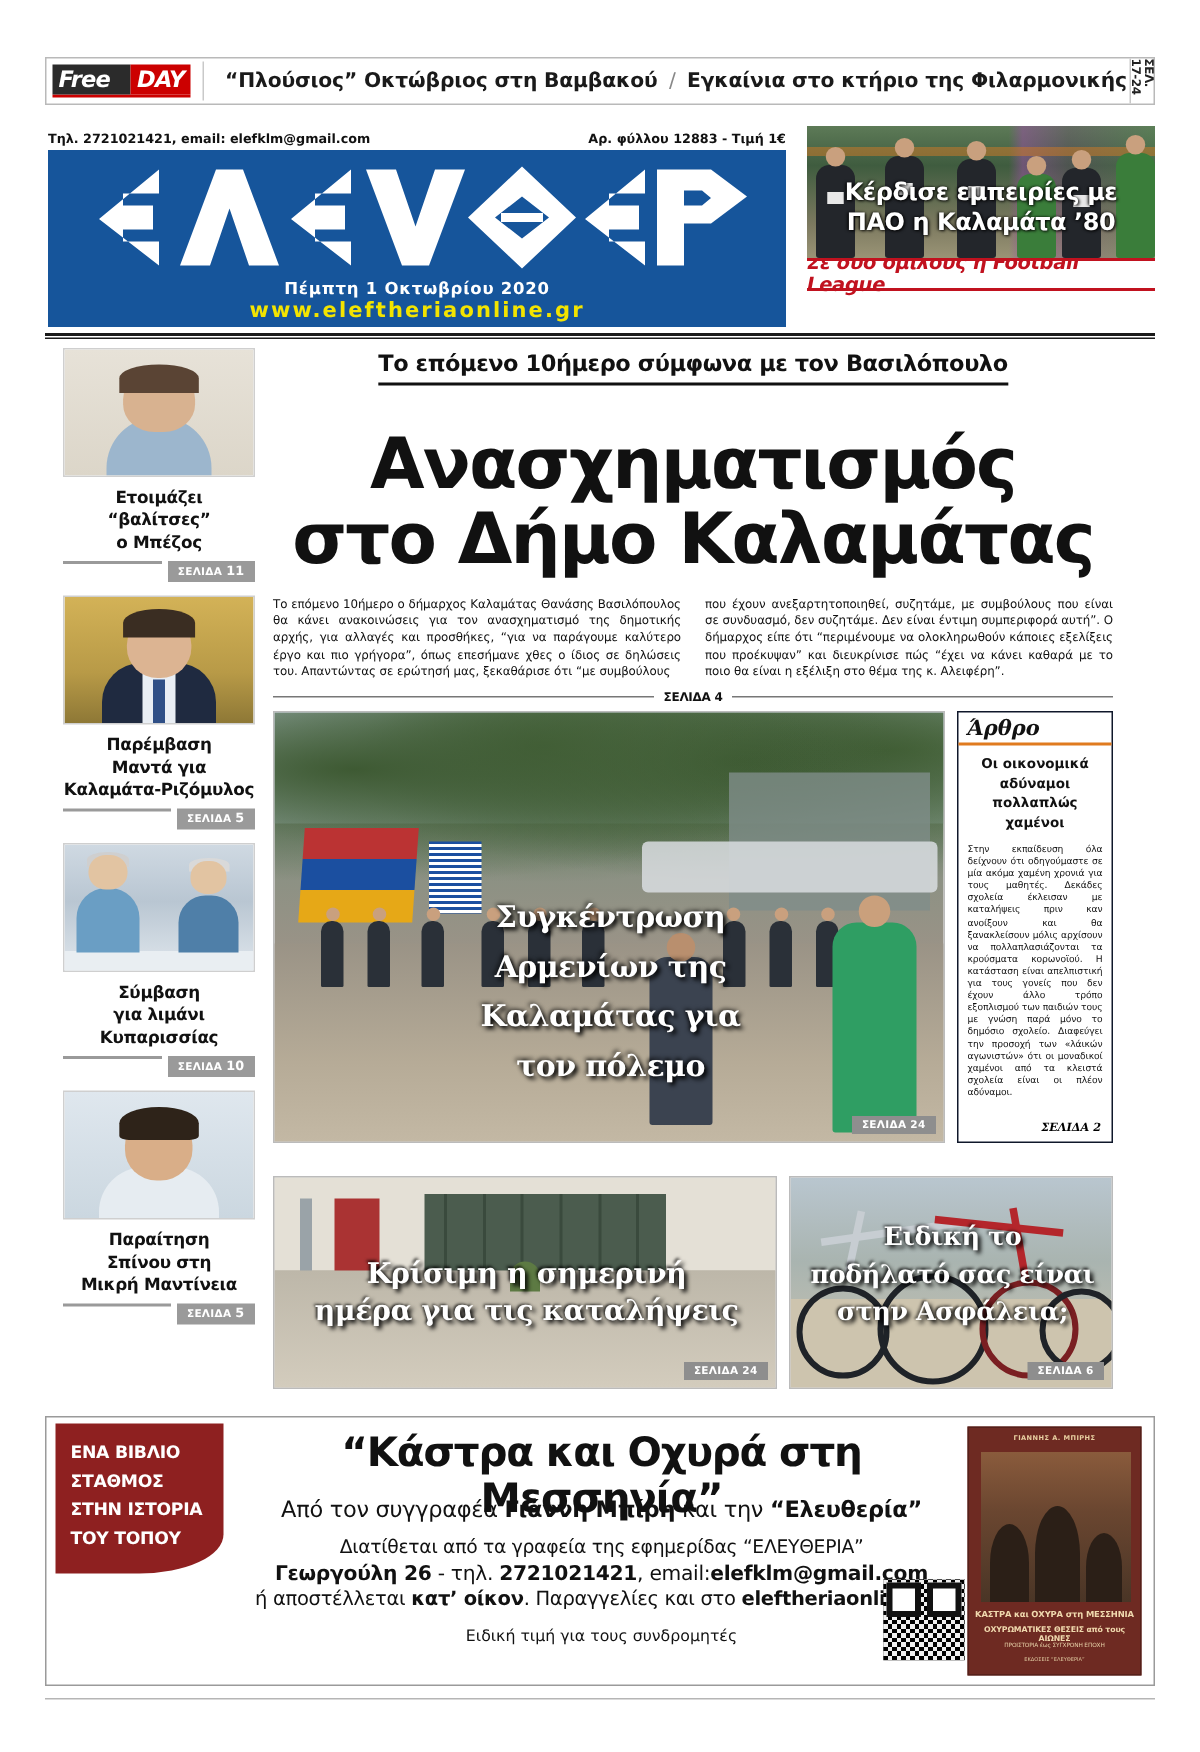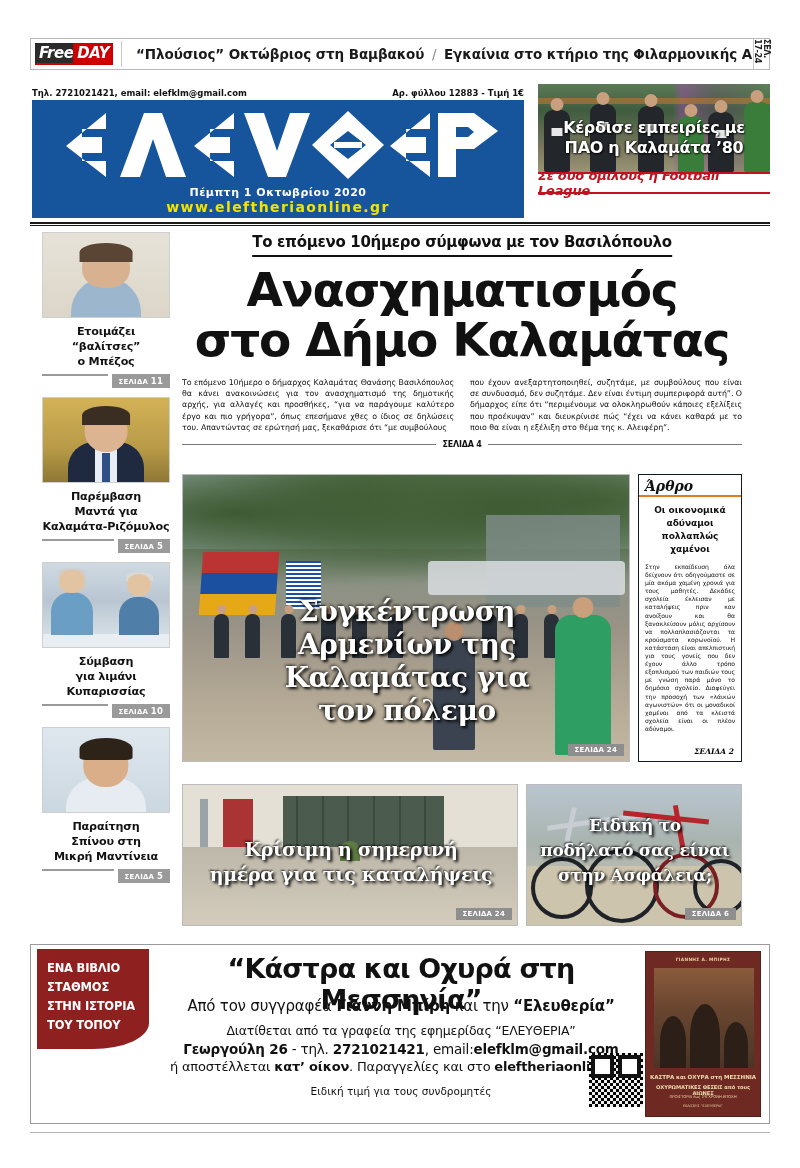--- a/index.html
+++ b/index.html
@@ -15,21 +15,21 @@
   .topstrip {
     position: absolute; left: 30px; top: 38px; width: 740px; height: 32px;
     border: 1px solid #b9b9b9; display: flex; align-items: center;
   }
   .freeday {
     display: flex; align-items: center; height: 22px; margin-left: 4px;
     border-bottom: 2px solid #c00;
   }
   .freeday .f1 {
     background:#2b2b2b; color:#fff; font-weight:bold; font-style:italic;
-    font-size: 15px; padding: 1px 0 1px 4px; letter-spacing:-0.5px;
+    font-size: 15px; padding: 1px 14px 1px 4px; letter-spacing:-0.5px;
     font-family:"DejaVu Sans","Liberation Sans",sans-serif;
   }
   .freeday .f2 {
     background:#c00; color:#fff; font-weight:bold; font-style:italic;
     font-size: 15px; padding: 1px 4px; letter-spacing:-0.5px;
   }
   .topstrip .tline {
     width: 1px; height: 26px; background:#c9c9c9; margin: 0 8px;
   }
   .topstrip .tnews {
@@ -183,21 +183,21 @@
 
   
   .main { position:absolute; left:182px; top:232px; width:560px; }
   .kicker {
     text-align:center; font-size:15px; font-weight:bold; color:#111;
     border-bottom:2px solid #111; padding-bottom:4px; letter-spacing:-0.3px;
     display:inline-block; position:relative; left:50%; transform:translateX(-50%);
   }
   .mainhead {
     text-align:center; font-size:47px; font-weight:bold; color:#111;
-    line-height:50px; letter-spacing:-1.2px; padding-top:8px;
+    line-height:50px; letter-spacing:-1.2px; padding-top:28px;
     font-family:"DejaVu Sans","Liberation Sans",sans-serif;
   }
   .lede {
     display:flex; gap:16px; padding-top:12px;
   }
   .lede .col {
     flex:1; font-size:7.9px; line-height:11.2px; color:#111; text-align:justify;
     letter-spacing:-0.05px;
   }
   .pagemark-row { display:flex; align-items:center; gap:6px; margin-top:7px; }
@@ -254,21 +254,21 @@
     position:absolute; right:4%; bottom:2%; width:56px; height:140px;
     background:#2f9e63; border-radius:16px 16px 2px 2px;
   }
   .bp-green::before {
     content:""; position:absolute; left:50%; top:-18px; transform:translateX(-50%);
     width:21px; height:21px; border-radius:50%; background:#caa07c;
   }
   .bp-cars { position:absolute; left:55%; top:30%; width:44%; height:12%; background:#d9dde0; opacity:.85; border-radius:4px; }
   .bigcap {
     position:absolute; left:0; top:120px; width:448px; text-align:center;
-    color:#fff; font-size:28px; font-weight:bold; line-height:33px;
+    color:#fff; font-size:20px; font-weight:bold; line-height:33px;
     font-family:"DejaVu Serif","Liberation Serif",serif;
     text-shadow: 2px 2px 3px rgba(0,0,0,.95), -1px -1px 3px rgba(0,0,0,.8);
     letter-spacing:-0.4px;
   }
   .cap-page {
     position:absolute; right:5px; bottom:5px; background:#8e8e8e; color:#fff;
     font-size:7px; font-weight:bold; padding:2px 7px; letter-spacing:0.2px;
   }
 
   

